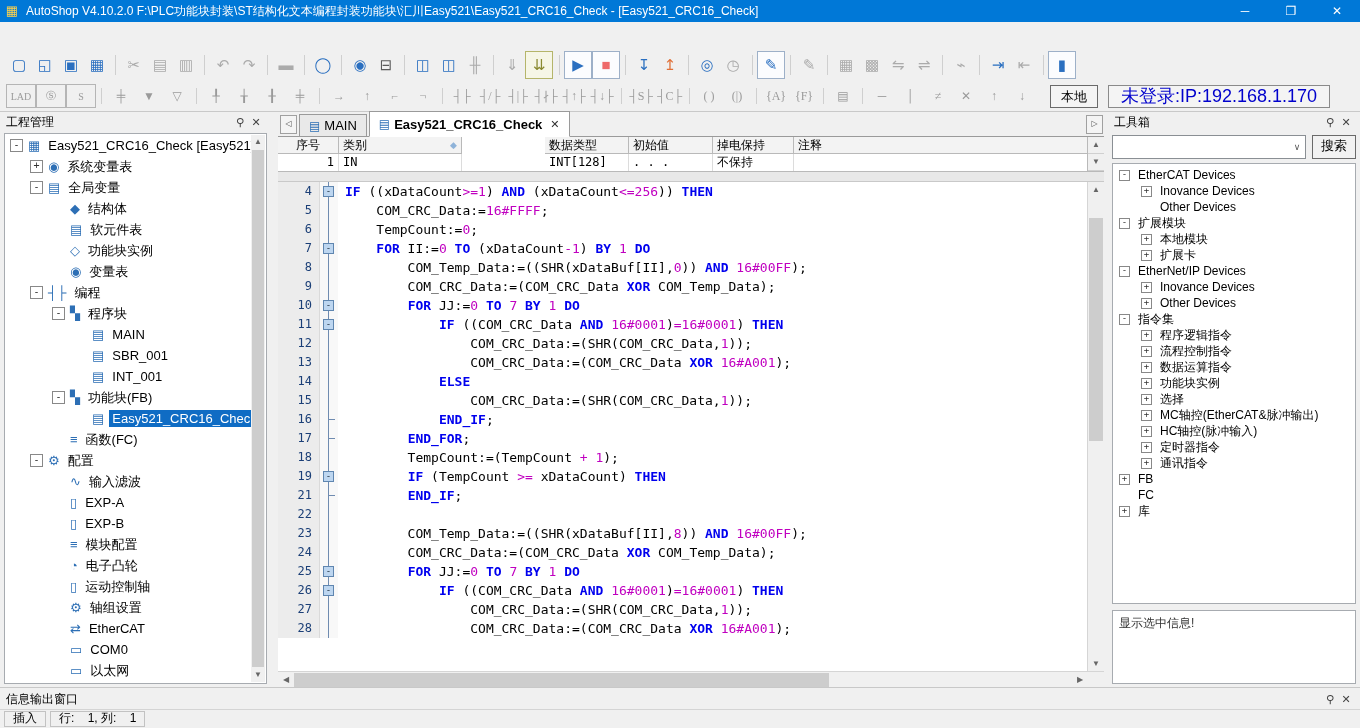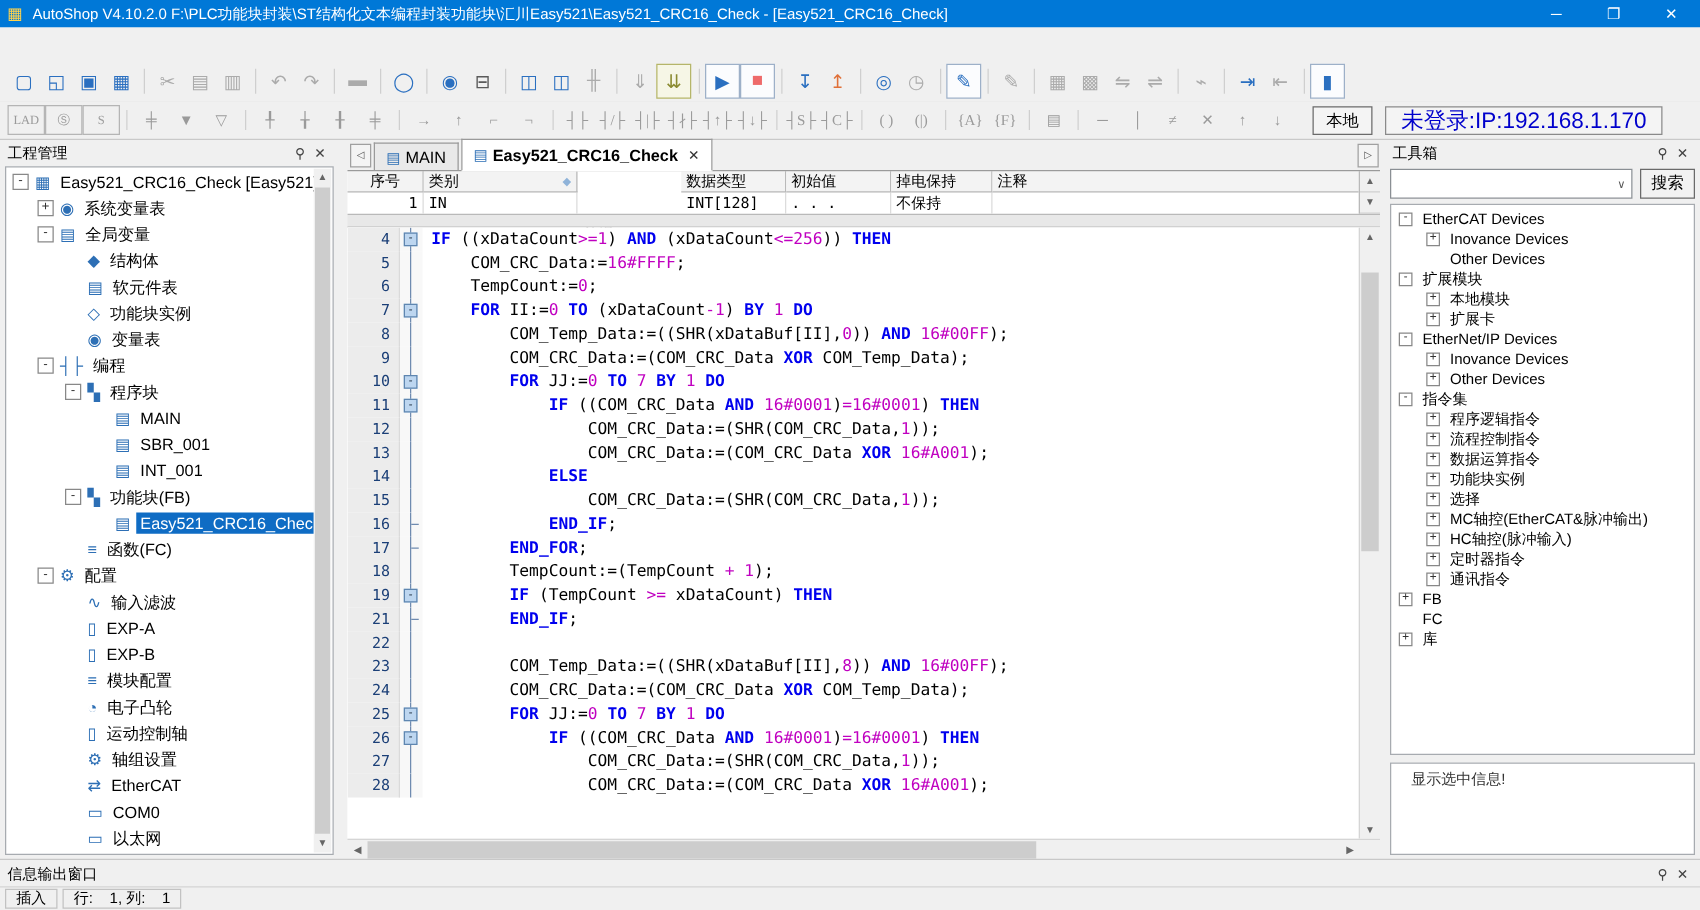--- a/index.html
+++ b/index.html
@@ -111,21 +111,21 @@
   .combo{flex:1;height:22px;background:#fff;border:1px solid #8a8f94;display:flex;align-items:center;}
   .combo input{flex:1;border:none;outline:none;height:18px;margin-left:3px;font-size:12px;background:transparent;}
   .combo .dd{width:16px;text-align:center;color:#555;font-size:9px;}
   .searchbtn{width:42px;margin-left:6px;border:1px solid #6a6a6a;background:#f2f2f2;text-align:center;
              line-height:20px;font-size:13px;height:22px;}
   .rtreebox{flex:1;margin:0 4px;position:relative;overflow:hidden;}
   .rtreelist{position:absolute;left:2px;top:3px;right:2px;bottom:2px;overflow:hidden;}
   .ritem{display:flex;align-items:center;height:16px;font-size:12px;white-space:nowrap;}
   .ritem .exp{width:9px;height:9px;font:9px/7px "DejaVu Sans Mono",monospace;margin-right:5px;}
   .rlv0{padding-left:4px;} .rlv1{padding-left:26px;}
-  .infobox{height:64px;margin:6px 4px 4px 4px;padding:4px 16px;font-size:12px;color:#333;}
+  .infobox{height:64px;margin:6px 4px 4px 4px;padding:4px 6px;font-size:12px;color:#333;}
   
   .outbar{position:absolute;left:0;right:0;bottom:18px;height:22px;background:#f0f0f0;border-top:1px solid #c8c8c8;
           display:flex;align-items:center;padding:0 6px;}
   .outbar .ph-title{flex:1;font-size:12px;}
   .statusbar{position:absolute;left:0;right:0;bottom:0;height:18px;background:#f0f0f0;border-top:1px solid #d4d4d4;
              display:flex;align-items:center;font-size:12px;}
   .statusbar .ready{padding-left:8px;flex:1;}
   .sbox{border:1px solid #c2c2c2;height:14px;line-height:13px;padding:0 8px;margin-left:4px;white-space:pre;}
   .sbox.last{margin-right:26px;}
 </style>

